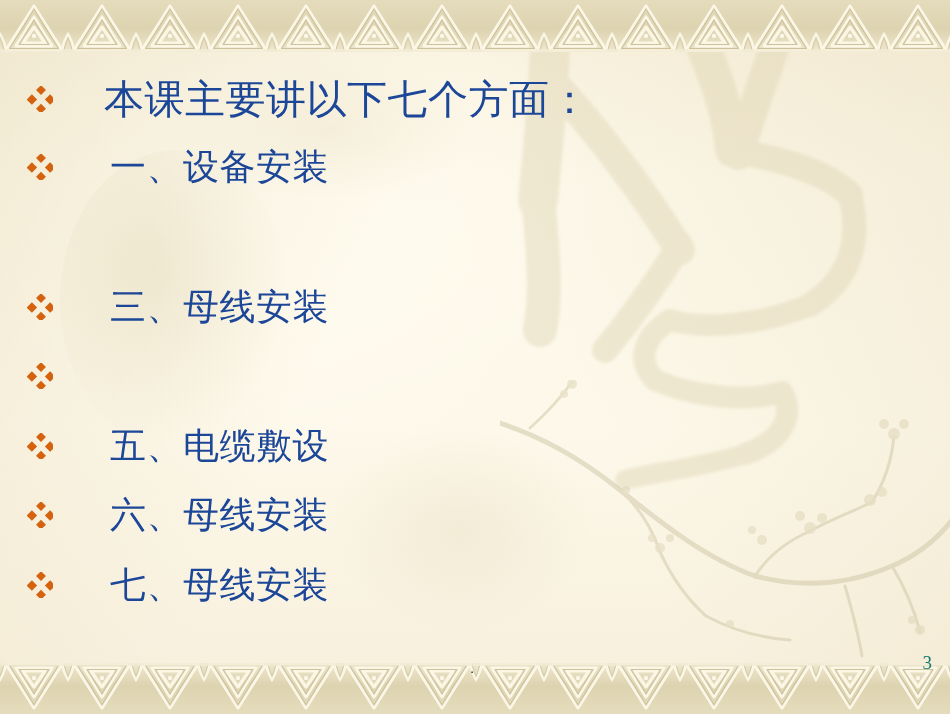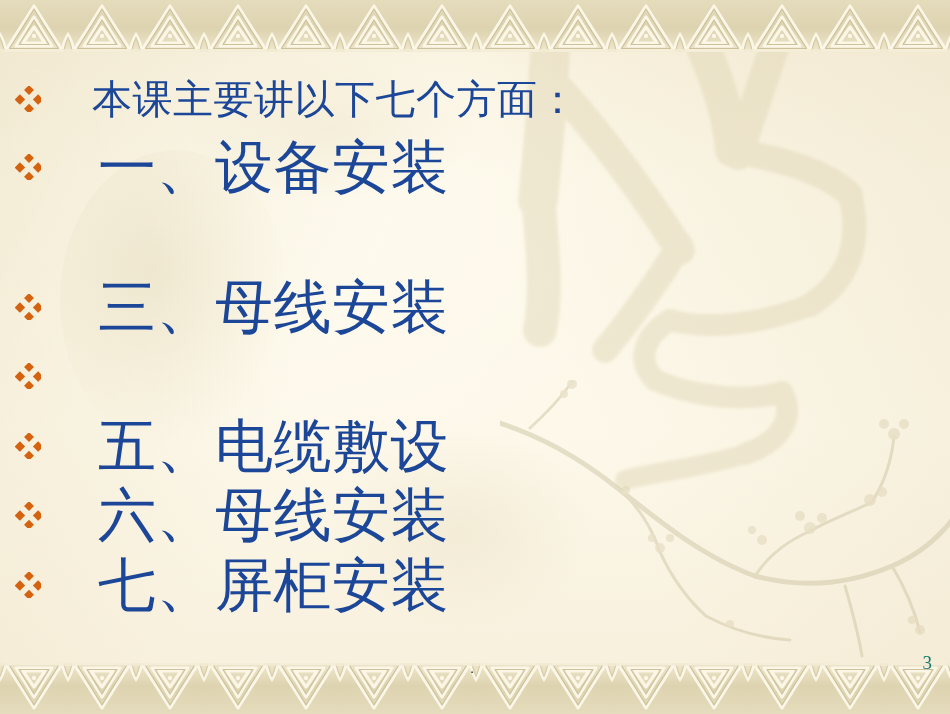--- a/index.html
+++ b/index.html
@@ -74,21 +74,21 @@
   
   .content {
     position: absolute;
     left: 0;
     top: 52px;
     width: 950px;
     height: 611px;
   }
   .bullet-line {
     position: absolute;
-    left: 0;
+    left: 12px;
     width: 762px;
     height: 66px;
     display: flex;
     align-items: center;
   }
   .bullet-marker {
     position: absolute;
     left: 14px;
     top: 50%;
     transform: translateY(-50%);
@@ -105,21 +105,21 @@
   .line-text {
     position: absolute;
     color: #1c4698;
     font-size: 42px;
     line-height: 1;
     letter-spacing: 0.5px;
     white-space: pre;
     font-family: "DejaVu Sans", "Liberation Sans", sans-serif;
   }
   .line-text.heading { left: 92px; font-size: 40px; }
-  .line-text.item    { left: 98px; font-size: 58px; }
+  .line-text.item    { left: 98px; font-size: 36px; }
 
   
   .footer-dot {
     position: absolute;
     left: 470px;
     top: 660px;
     color: #2a2a2a;
     font-size: 15px;
     line-height: 1;
   }
@@ -365,21 +365,21 @@
       <span class="bullet-marker">
         <svg width="26" height="26" viewBox="0 0 26 26" xmlns="http://www.w3.org/2000/svg">
           <g fill="#d4620f">
             <rect x="10.5" y="0.6" width="7" height="7" transform="rotate(45 14 4.1)"></rect>
             <rect x="1.2" y="9.9" width="7.4" height="7.4" transform="rotate(45 4.9 13.6)"></rect>
             <rect x="19.4" y="9.9" width="7.4" height="7.4" transform="rotate(45 23.1 13.6)"></rect>
             <rect x="10.5" y="19.2" width="7" height="7" transform="rotate(45 14 22.7)"></rect>
           </g>
         </svg>
       </span>
-      <span class="line-text item">七、屏柜安装</span>
+      <span class="line-text item">七、母线安装</span>
     </div>
 
   </div>
 
   <span class="footer-dot">.</span>
   <span class="page-number">3</span>
 
 </div>
 
 </body></html>

